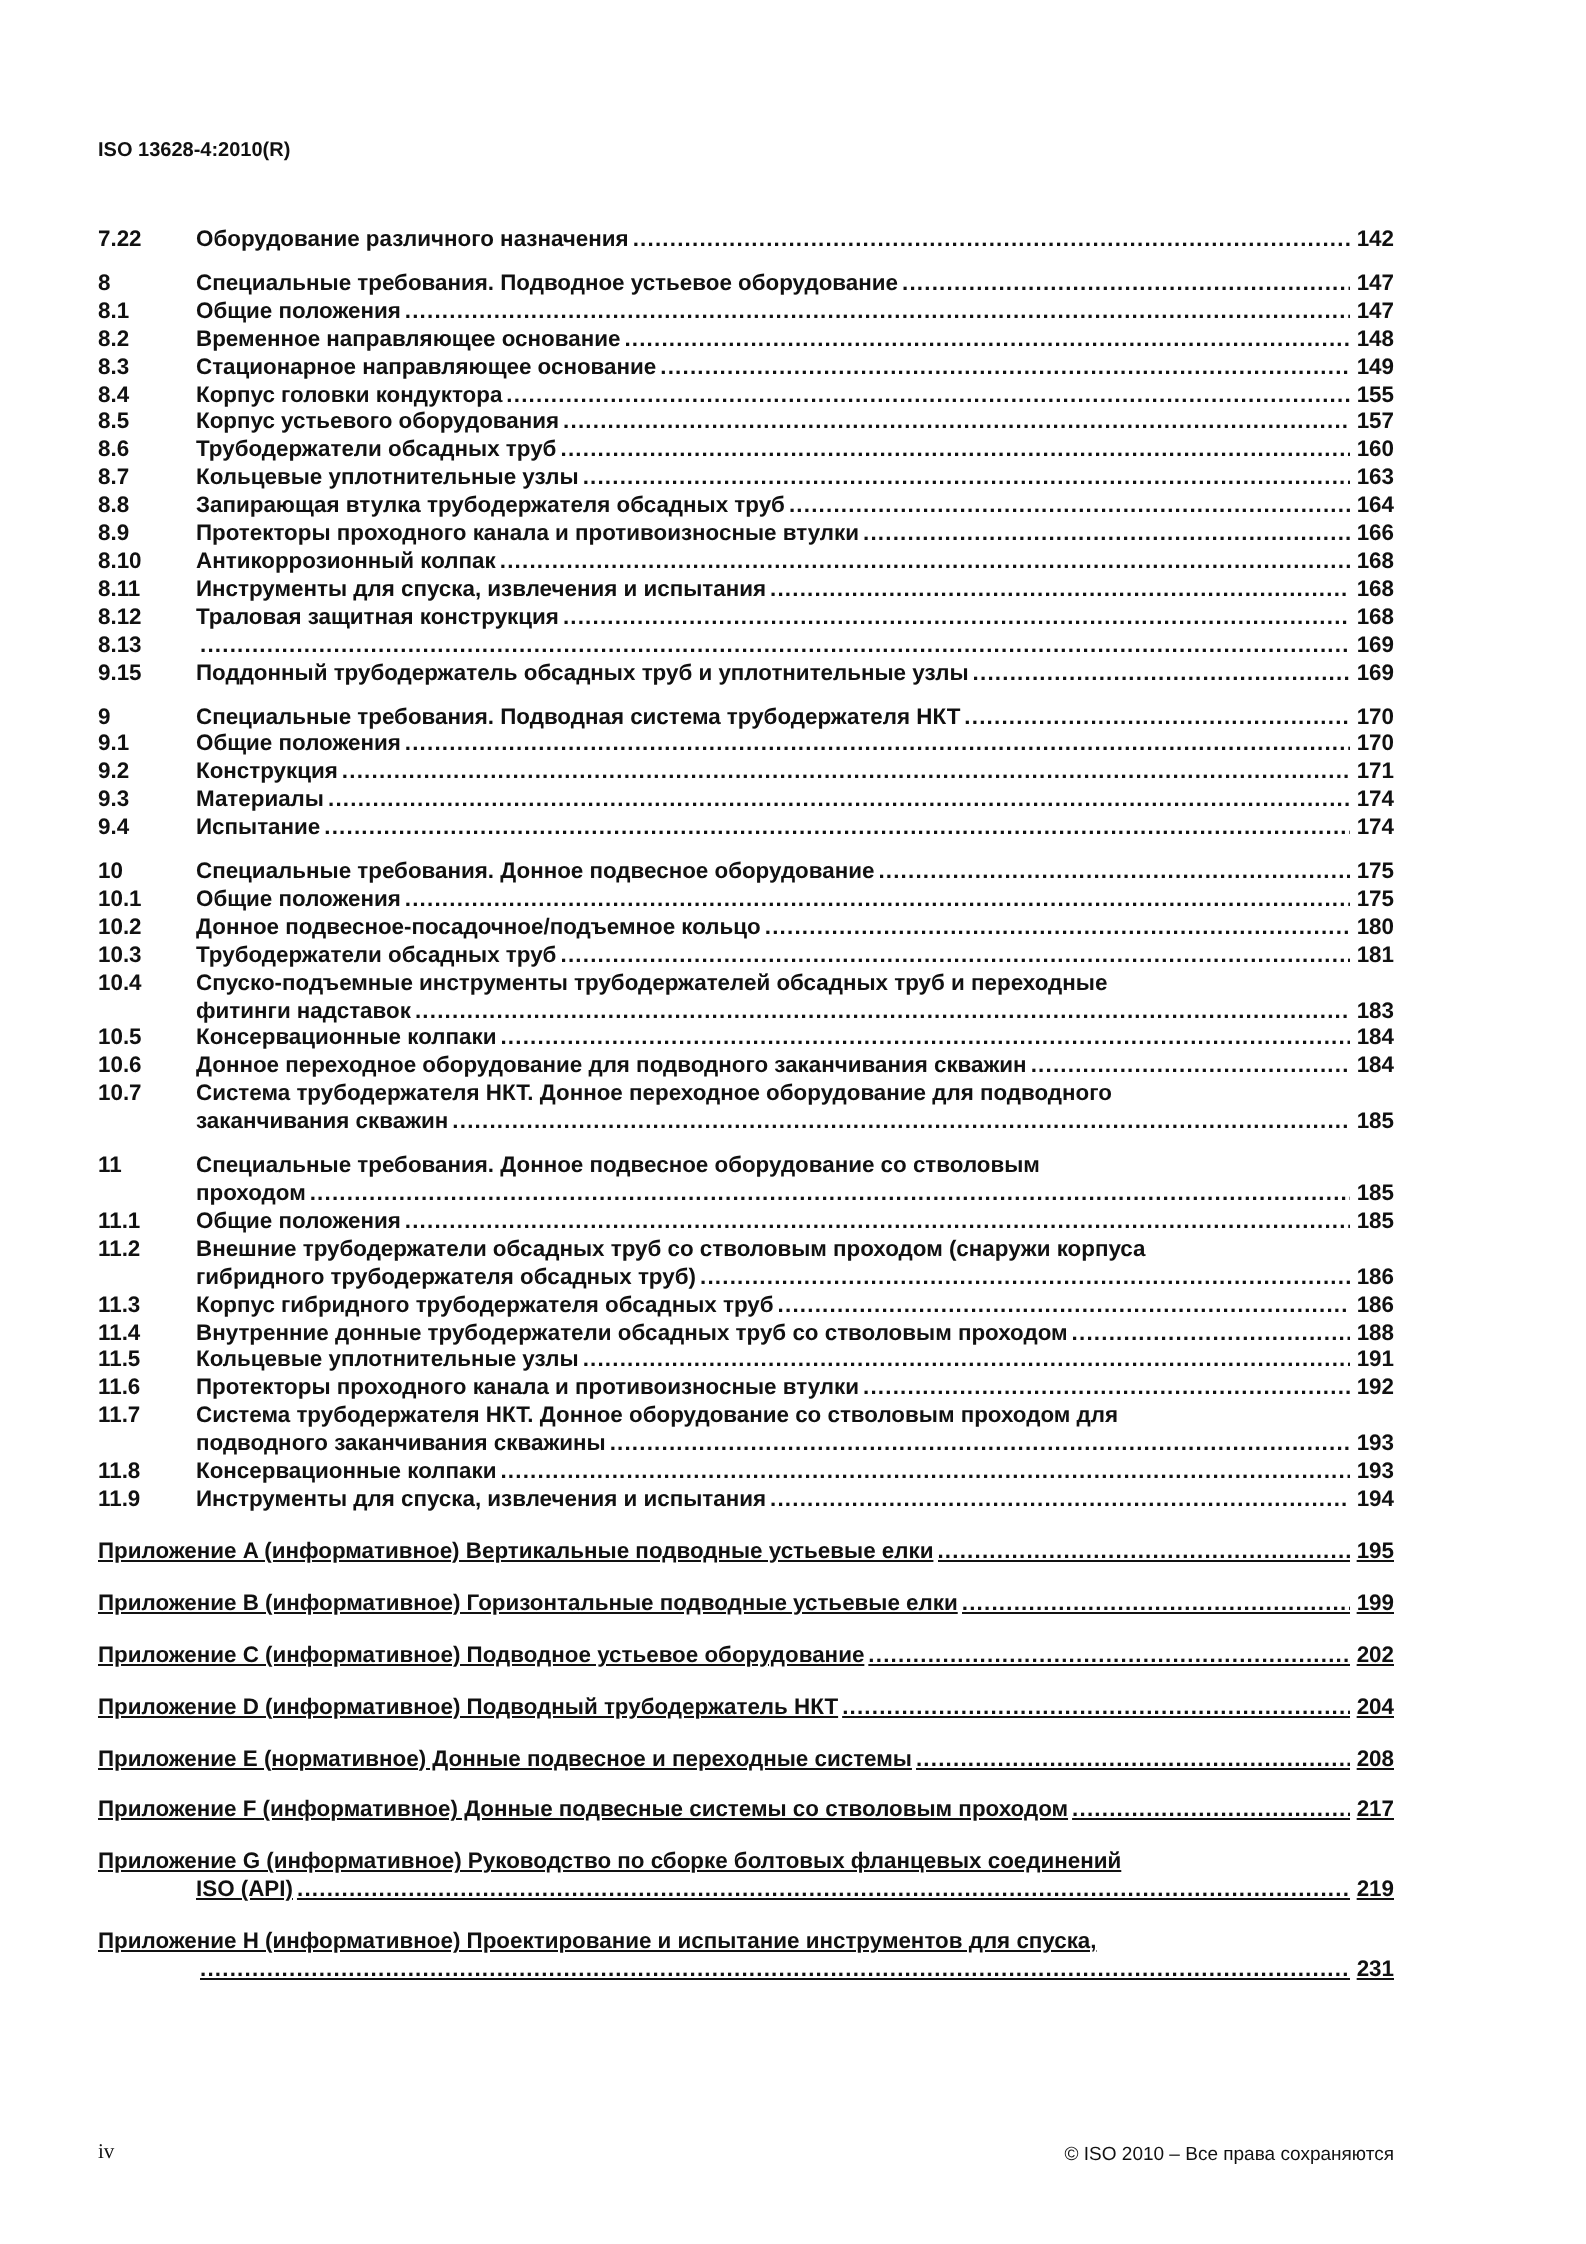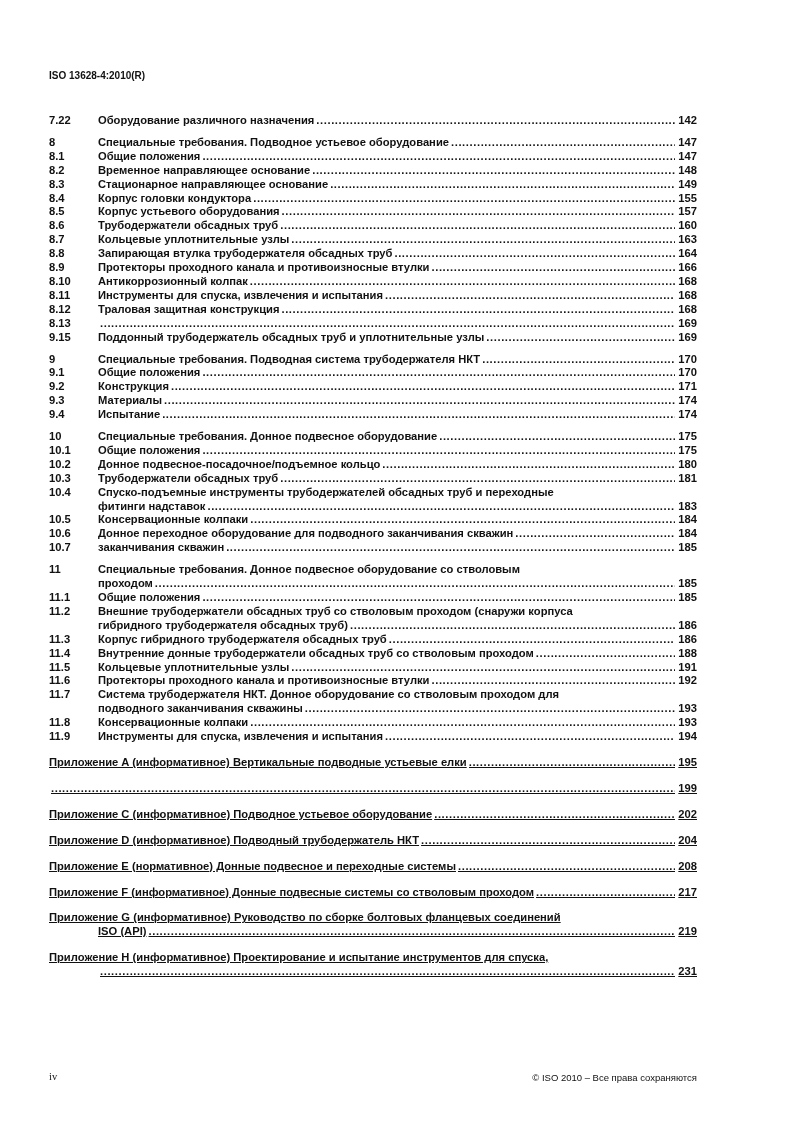--- a/index.html
+++ b/index.html
@@ -306,20 +306,23 @@
           <span class="t">Донное переходное оборудование для подводного заканчивания скважин</span>
           <span class="dots">............................................................................................................................................................................................................</span>
           <span class="pg">184</span>
         </div>
       </div>
     </div>
     <div class="row">
       <span class="num">10.7</span>
       <div class="body">
         <div class="line">
+          <span class="t">Система трубодержателя НКТ. Донное переходное оборудование для подводного</span>
+        </div>
+        <div class="line">
           <span class="t">заканчивания скважин</span>
           <span class="dots">............................................................................................................................................................................................................</span>
           <span class="pg">185</span>
         </div>
       </div>
     </div>
     <div class="row gap">
       <span class="num">11</span>
       <div class="body">
         <div class="line">
@@ -433,20 +436,21 @@
         <div class="line">
           <span class="t">Приложение A (информативное)  Вертикальные подводные устьевые елки</span>
           <span class="dots">............................................................................................................................................................................................................</span>
           <span class="pg">195</span>
         </div>
       </div>
     </div>
     <div class="row annex annex-gap">
       <div class="body">
         <div class="line">
+          <span class="t">Приложение B (информативное)  Горизонтальные подводные устьевые елки</span>
           <span class="dots">............................................................................................................................................................................................................</span>
           <span class="pg">199</span>
         </div>
       </div>
     </div>
     <div class="row annex annex-gap">
       <div class="body">
         <div class="line">
           <span class="t">Приложение C (информативное)  Подводное устьевое оборудование</span>
           <span class="dots">............................................................................................................................................................................................................</span>

